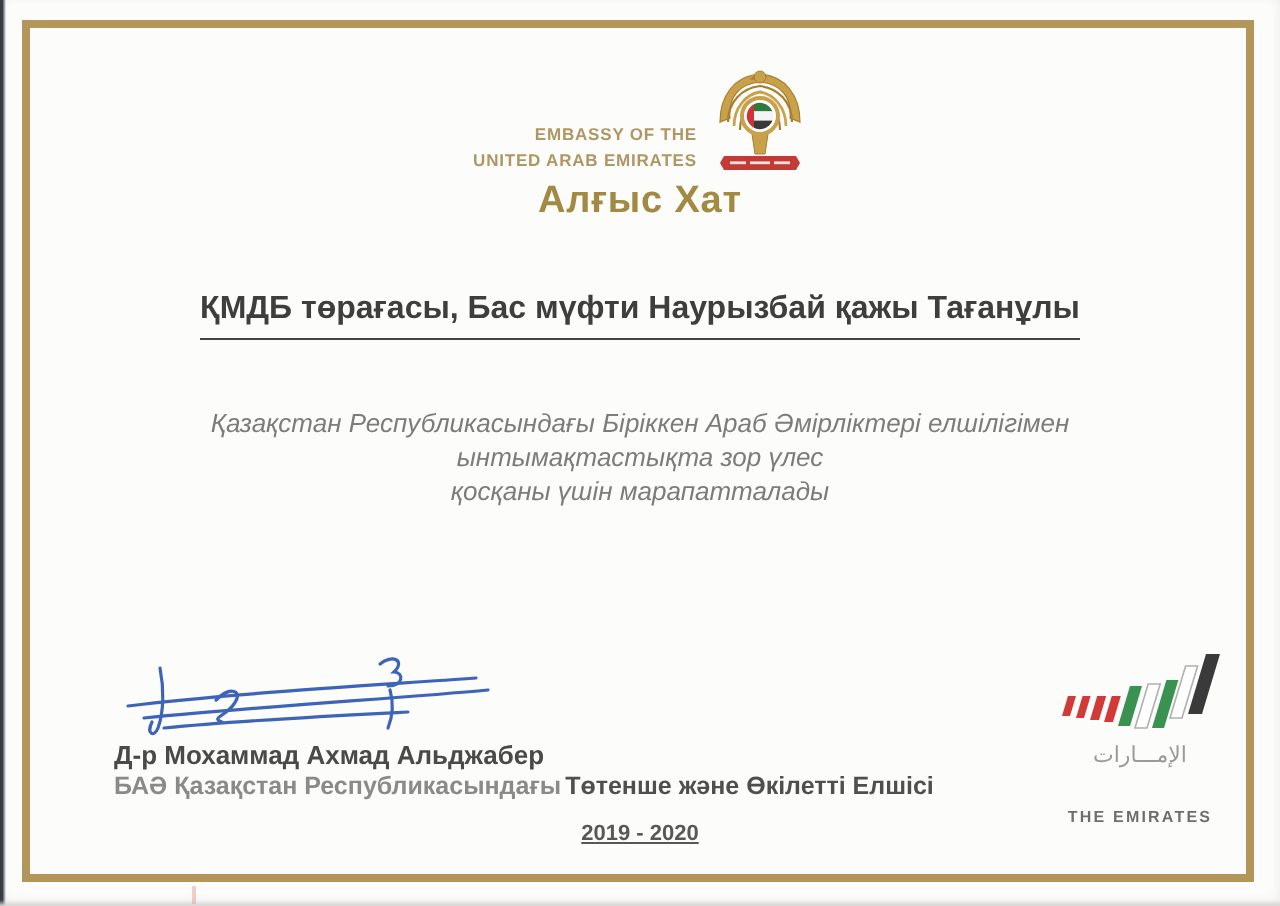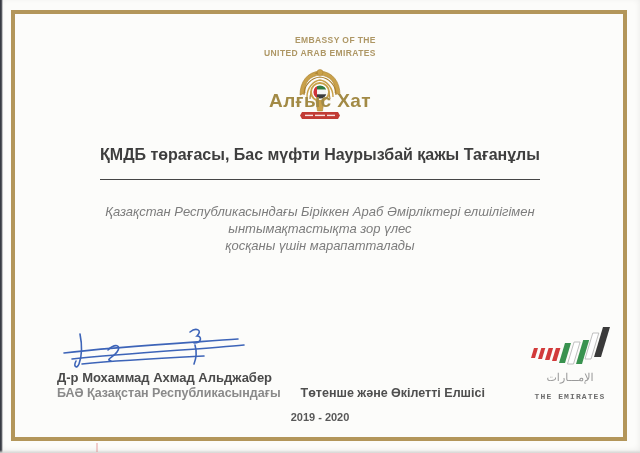--- a/index.html
+++ b/index.html
@@ -22,66 +22,66 @@
     background:linear-gradient(to top,#d7d6d4,rgba(215,214,212,0));
   }
   .scan-artifact{
     position:absolute;left:96px;top:443px;width:2px;height:9px;
     background:rgba(224,130,130,.38);
   }
 
   
   .header{
     position:absolute;top:34px;left:0;right:0;
-    display:flex;justify-content:center;align-items:center;gap:9px;flex-direction:column;
+    display:flex;justify-content:center;align-items:flex-end;gap:9px;
   }
   .embassy-en{
     text-align:right;color:#ae9765;font-size:8.5px;line-height:12.5px;
     letter-spacing:.4px;font-weight:bold;
   }
   .embassy-ar{
     text-align:center;color:#ae9765;font-size:11px;line-height:12.5px;
     direction:rtl;
   }
   .emblem{display:block;}
 
   
   .title{
     position:absolute;top:90px;left:0;width:100%;text-align:center;
     font-size:19px;font-weight:bold;color:#a28a45;letter-spacing:.4px;
   }
   .recipient{position:absolute;top:146px;left:0;width:100%;text-align:center;}
   .recipient span{
     font-size:16px;font-weight:bold;color:#3e3e3e;
-    border-bottom:1.6px solid #454545;padding-bottom:16px;
+    border-bottom:1.6px solid #454545;padding-bottom:6px;
   }
   .body-text{
     position:absolute;top:203px;left:50px;right:50px;text-align:center;
     color:#7c7c7c;font-size:13px;line-height:17px;font-style:italic;
   }
 
   
   .signature-svg{position:absolute;left:52px;top:322px;}
   .signer-name{
     position:absolute;left:57px;top:370px;
     font-size:13px;font-weight:bold;color:#4a4a4a;
   }
   .signer-title{position:absolute;left:57px;top:386px;font-size:12.5px;font-weight:bold;}
-  .signer-title .t1{color:#8a8a8a;margin-right:20px;}
+  .signer-title .t1{color:#8a8a8a;margin-right:2px;}
   .signer-title .t2{color:#4f4f4f;}
 
   
   .brand{position:absolute;left:524px;top:324px;width:92px;text-align:center;}
   .brand svg{display:block;margin:0 auto;}
   .brand-ar{font-size:11px;color:#9a9a9a;margin-top:1px;direction:rtl;}
-  .brand-en{font-size:8px;letter-spacing:1.1px;color:#6e6e6e;font-weight:bold;margin-top:8px;font-family:Liberation Mono, monospace;}
+  .brand-en{font-size:8px;letter-spacing:1.1px;color:#6e6e6e;font-weight:bold;margin-top:20px;}
 
   .period{
     position:absolute;top:411px;left:0;width:100%;text-align:center;
-    font-size:11px;font-weight:bold;color:#585858;
+    font-size:11px;font-weight:bold;color:#585858;text-decoration:underline;
   }
 </style>
 </head>
 <body>
 
 <div class="scan">
 
   <div class="gold-frame"></div>
 
   <div class="header">

